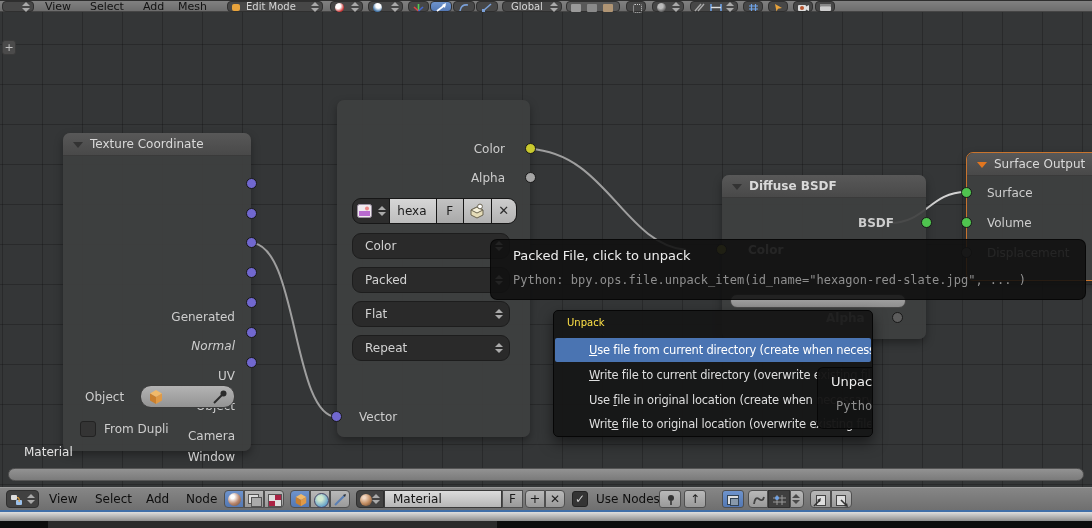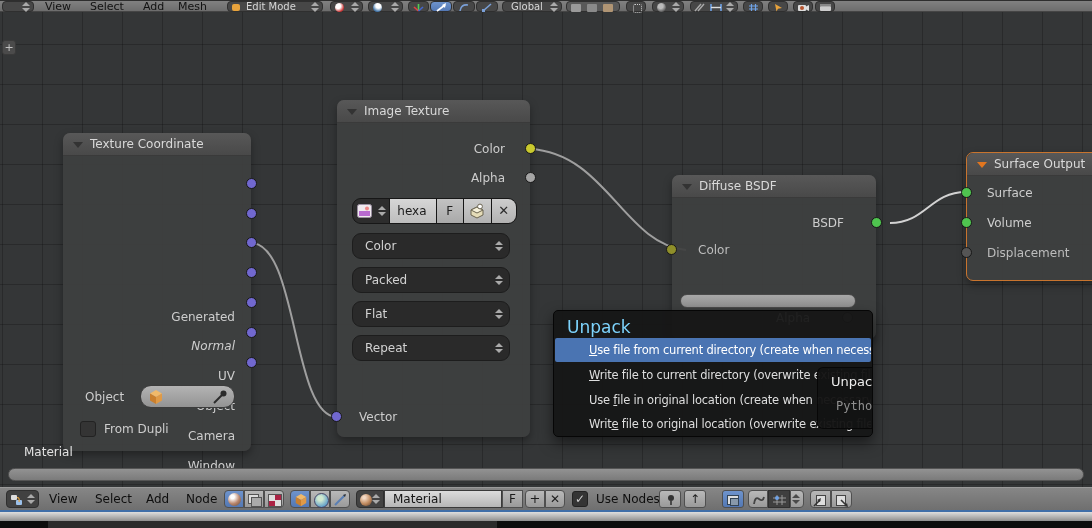--- a/index.html
+++ b/index.html
@@ -38,21 +38,21 @@
   .dd{position:absolute;left:15px;width:158px;height:26px;background:#2a2a2a;border:1px solid #1d1d1d;border-radius:9px;
     box-sizing:border-box;color:#d2d2d2;font-size:12px;line-height:24px;padding-left:12px;}
   .dd .updn{right:6px;}
   
   #tooltip{position:absolute;left:490px;top:239px;width:596px;height:61px;z-index:10;
     background:rgba(16,16,16,0.88);border:1px solid rgba(0,0,0,0.6);border-radius:7px;box-sizing:border-box;}
   #tooltip .t{position:absolute;left:22px;top:8px;font-size:13px;color:#ededed;}
   #tooltip .p{position:absolute;left:22px;top:33px;font-size:12px;color:#8f8f8f;font-family:"DejaVu Sans Mono",monospace;white-space:nowrap;}
   #unpack-menu{position:absolute;left:553px;top:310px;width:320px;height:127px;z-index:11;
     background:rgba(21,21,21,0.93);border:1px solid #060606;border-radius:5px;box-shadow:0 6px 14px rgba(0,0,0,0.5);box-sizing:border-box;}
-  #unpack-menu .mtitle{position:absolute;left:13px;top:6px;font-size:17px;color:#7dd3fc;}
+  #unpack-menu .mtitle{position:absolute;left:13px;top:6px;font-size:10px;color:#fde047;}
   .menu-item{position:absolute;left:1px;right:1px;height:24px;font-size:11.5px;letter-spacing:-0.2px;color:#dedede;line-height:24px;padding-left:34px;box-sizing:border-box;white-space:nowrap;overflow:hidden;}
   .menu-item.hl{background:#4a74b2;color:#fff;border-radius:2px;}
   .menu-item .u{text-decoration:underline;}
   #sub-tooltip{position:absolute;left:817px;top:367px;width:56px;height:62px;z-index:12;background:rgba(19,19,19,0.96);
     border:1px solid rgba(0,0,0,0.6);border-radius:6px 0 0 6px;box-sizing:border-box;overflow:hidden;}
   #sub-tooltip .t{position:absolute;left:13px;top:6px;font-size:13px;color:#ececec;white-space:nowrap;}
   #sub-tooltip .p{position:absolute;left:18px;top:31px;font-size:12px;color:#8f8f8f;font-family:"DejaVu Sans Mono",monospace;white-space:nowrap;}
   
   #breadcrumb{position:absolute;left:24px;top:445px;font-size:12px;color:#e2e2e2;z-index:3;}
   #hscroll{position:absolute;left:8px;top:468px;width:1076px;height:13px;background:linear-gradient(#929292,#7b7b7b);border:1px solid #555;border-radius:7px;z-index:3;box-sizing:border-box;}
@@ -80,21 +80,21 @@
   <div class="node" style="left:63px;top:133px;width:188px;height:318px;">
     <div class="nhead">
       <span class="tri"></span>
       <span>Texture Coordinate</span>
     </div>
     <div class="nlabel" style="right:16px;top:176px;">Generated</div>
     <div class="nlabel" style="right:16px;top:205px;font-style:italic;">Normal</div>
     <div class="nlabel" style="right:16px;top:235px;">UV</div>
     <div class="nlabel" style="right:16px;top:265px;">Object</div>
     <div class="nlabel" style="right:16px;top:295px;">Camera</div>
-    <div class="nlabel" style="right:16px;top:325px;text-align:right;">Window</div>
+    <div class="nlabel" style="right:16px;top:316px;text-align:right;">Window</div>
     <div class="nlabel" style="right:16px;top:355px;">Reflection</div>
     <div class="sock" style="right:-6px;top:45px;background:#7168cf;"></div>
     <div class="sock" style="right:-6px;top:75px;background:#7168cf;"></div>
     <div class="sock" style="right:-6px;top:104px;background:#7168cf;"></div>
     <div class="sock" style="right:-6px;top:134px;background:#7168cf;"></div>
     <div class="sock" style="right:-6px;top:164px;background:#7168cf;"></div>
     <div class="sock" style="right:-6px;top:194px;background:#7168cf;"></div>
     <div class="sock" style="right:-6px;top:224px;background:#7168cf;"></div>
     <div class="nlabel" style="left:22px;top:256px;">Object</div>
     <div style="position:absolute;left:77px;top:252px;width:95px;height:23px;background:linear-gradient(#b4b4b4,#939393);border:1px solid #3c3c3c;border-radius:11px;box-sizing:border-box;">
@@ -106,24 +106,20 @@
       <svg class="mini" style="position:absolute;right:6px;top:3px;" width="16" height="16" viewBox="0 0 16 16">
         <line x1="2" y1="14" x2="10" y2="6" stroke="#2b2b2b" stroke-width="2"></line>
         <circle cx="11.5" cy="4.5" r="3" fill="#2b2b2b"></circle>
       </svg>
     </div>
     <div class="ck" style="left:17px;top:288px;width:16px;height:16px;"></div>
     <div class="nlabel" style="left:41px;top:288px;">From Dupli</div>
   </div>
 
   <div class="node" style="left:337px;top:100px;width:193px;height:337px;">
-    <div class="nhead">
-      <span class="tri"></span>
-      <span>Image Texture</span>
-    </div>
     <div class="nlabel" style="right:25px;top:41px;">Color</div>
     <div class="sock" style="right:-6px;top:43px;background:#c9c92e;"></div>
     <div class="nlabel" style="right:25px;top:70px;">Alpha</div>
     <div class="sock" style="right:-6px;top:72px;background:#a5a5a5;"></div>
 
     <div style="position:absolute;left:15px;top:98px;width:165px;height:26px;background:#1c1c1c;border-radius:9px;display:flex;overflow:hidden;border:1px solid #171717;box-sizing:border-box;">
       <div style="width:37px;background:#2d2d2d;position:relative;">
         <svg class="mini" style="position:absolute;left:4px;top:5px;" width="15" height="14" viewBox="0 0 15 14">
           <rect x="0.5" y="0.5" width="14" height="13" rx="2" fill="#efe9ee" stroke="#9a8fa0"></rect>
           <rect x="2" y="7" width="11" height="5" fill="#b86ad0"></rect>
@@ -143,21 +139,21 @@
       <div style="width:25px;background:linear-gradient(#cdcdcd,#b2b2b2);color:#2c2c2c;font-size:13px;line-height:24px;text-align:center;border-left:1px solid #171717;"><span>✕</span></div>
     </div>
     <div class="dd" style="top:133px;"><span>Color</span><span class="updn"></span></div>
     <div class="dd" style="top:167px;"><span>Packed</span><span class="updn"></span></div>
     <div class="dd" style="top:201px;"><span>Flat</span><span class="updn"></span></div>
     <div class="dd" style="top:235px;"><span>Repeat</span><span class="updn"></span></div>
     <div class="sock" style="left:-6px;top:311px;background:#7168cf;"></div>
     <div class="nlabel" style="left:22px;top:309px;">Vector</div>
   </div>
 
-  <div class="node" style="left:672px;top:175px;width:204px;height:164px;">
+  <div class="node" style="left:722px;top:175px;width:204px;height:164px;font-weight:bold;">
     <div class="nhead">
       <span class="tri"></span>
       <span>Diffuse BSDF</span>
     </div>
     <div class="nlabel" style="right:32px;top:40px;">BSDF</div>
     <div class="sock" style="right:-6px;top:42px;background:#4fc44f;"></div>
     <div class="sock" style="left:-6px;top:69px;background:#8f8f2a;"></div>
     <div class="nlabel" style="left:26px;top:67px;color:#bdbdbd;">Color</div>
     <div style="position:absolute;left:8px;top:119px;width:176px;height:14px;background:linear-gradient(#a8a8a8,#8f8f8f);border-radius:7px;border:1px solid #4a4a4a;box-sizing:border-box;"></div>
     <div class="nlabel" style="left:104px;top:135px;color:#b5b5b5;">Alpha</div>
@@ -170,20 +166,24 @@
       <span>Surface Output</span>
     </div>
     <div class="sock" style="left:-6px;top:34px;background:#4fc44f;"></div>
     <div class="nlabel" style="left:20px;top:32px;">Surface</div>
     <div class="sock" style="left:-6px;top:64px;background:#4fc44f;"></div>
     <div class="nlabel" style="left:20px;top:62px;">Volume</div>
     <div class="sock" style="left:-6px;top:94px;background:#555;"></div>
     <div class="nlabel" style="left:20px;top:92px;color:#bdbdbd;">Displacement</div>
   </div>
 
+  <div id="tooltip">
+    <div class="t">Packed File, click to unpack</div>
+    <div class="p">Python: bpy.ops.file.unpack_item(id_name="hexagon-red-slate.jpg", ... )</div>
+  </div>
 
   <div id="unpack-menu">
     <div class="mtitle">Unpack</div>
     <div class="menu-item hl" style="top:27px;"><span></span><span class="u">U</span><span>se file from current directory (create when necessary)</span></div>
     <div class="menu-item" style="top:52px;"><span></span><span class="u">W</span><span>rite file to current directory (overwrite existing file)</span></div>
     <div class="menu-item" style="top:77px;"><span>Use </span><span class="u">f</span><span>ile in original location (create when necessary)</span></div>
     <div class="menu-item" style="top:101px;"><span>Writ</span><span class="u">e</span><span> file to original location (overwrite existing file)</span></div>
   </div>
 
   <div id="sub-tooltip">

